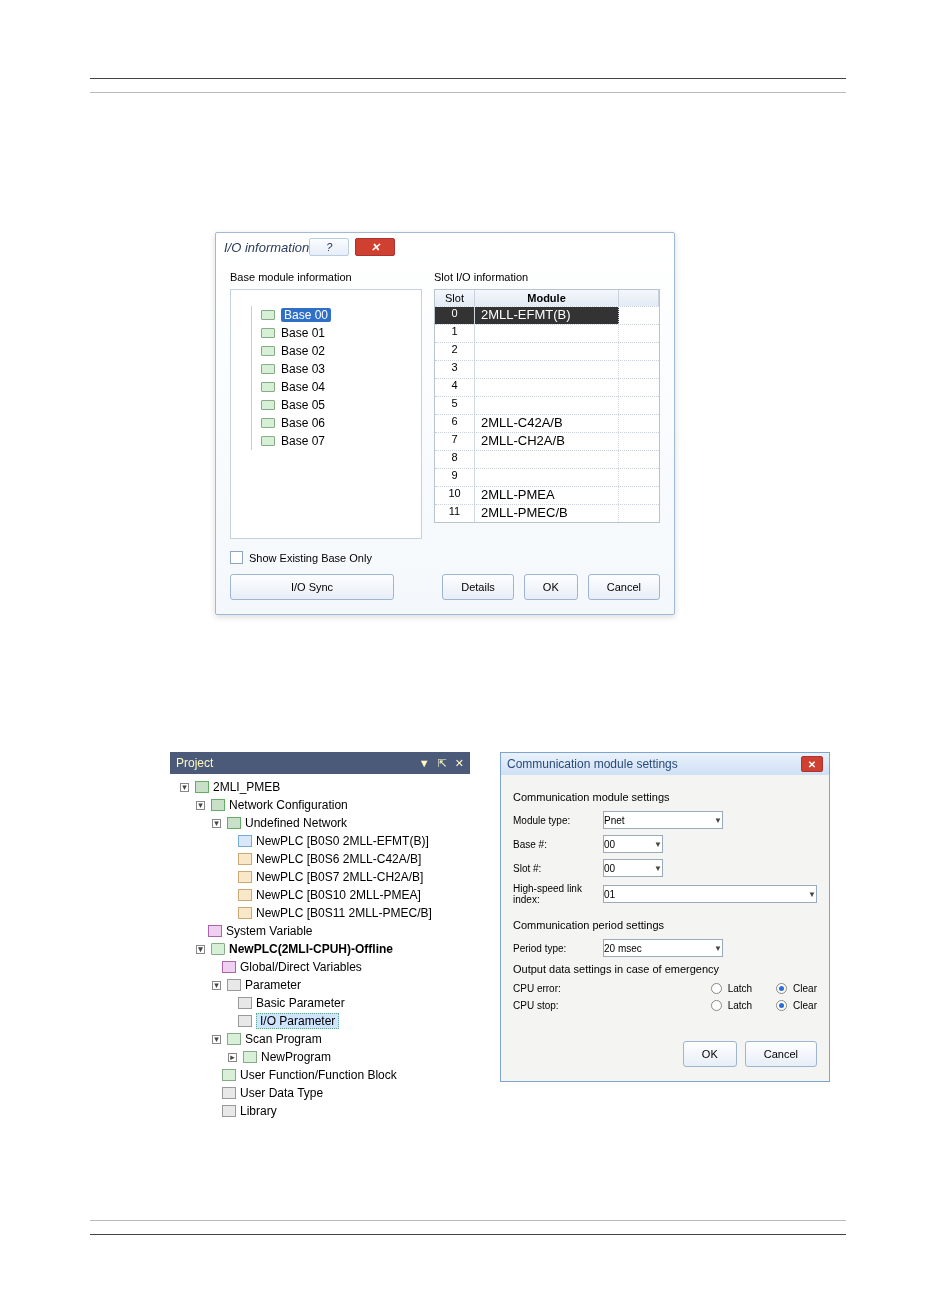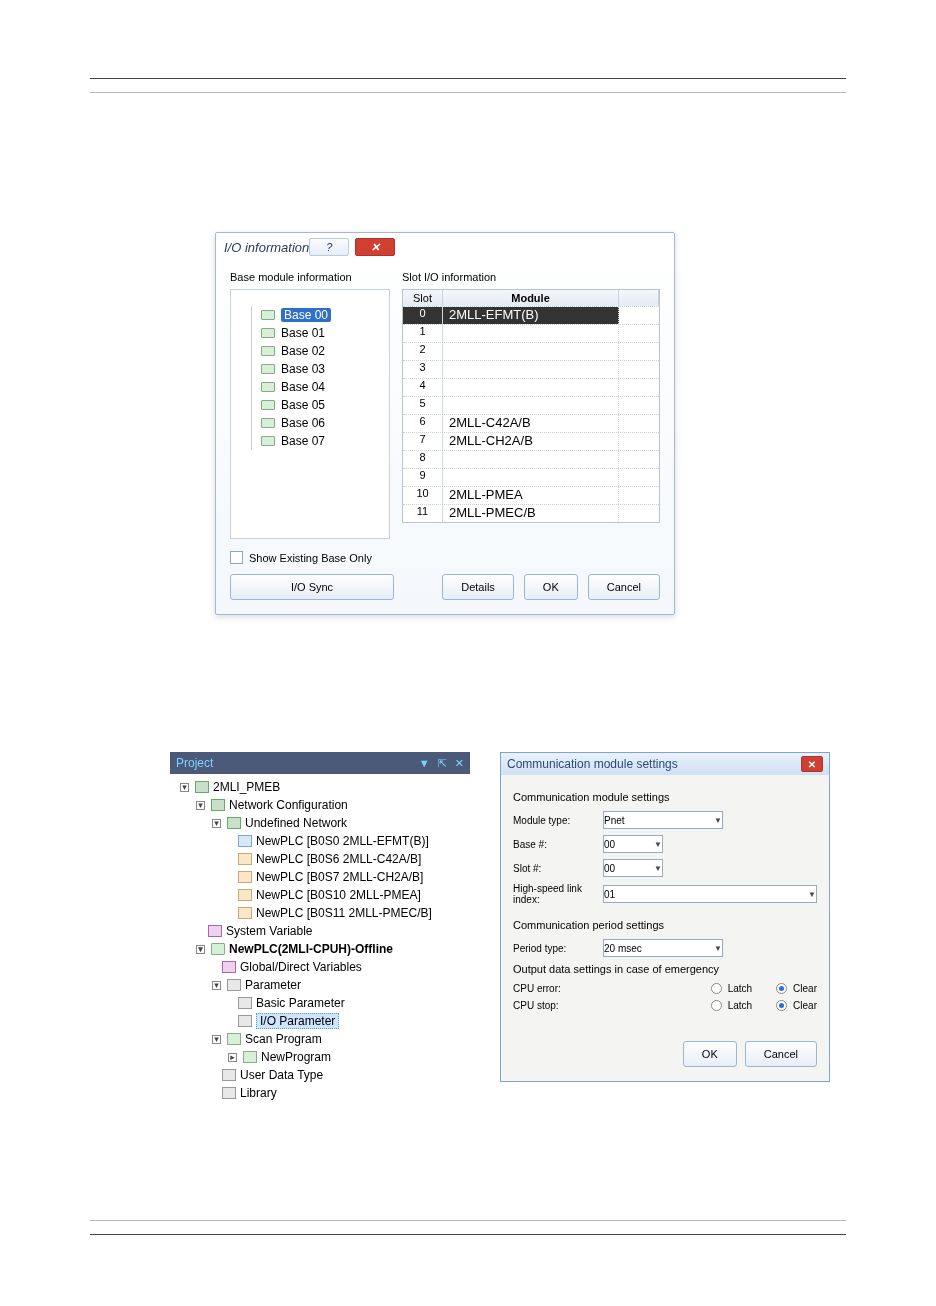--- a/index.html
+++ b/index.html
@@ -16,21 +16,21 @@
   }
   .ioinfo-title {
     height:28px; display:flex; align-items:center; padding:0 8px;
     color:#2a3a5a; font-size:13px; justify-content:flex-start;font-style:italic;
   }
   .ioinfo-title .buttons { display:flex; gap:6px; }
   .title-btn { width:40px; height:18px; display:flex; align-items:center; justify-content:center; border:1px solid #bcd; background:linear-gradient(#fafcff,#e7eef8); border-radius:2px; font-size:11px; }
   .close-btn { background:#d04030; color:#fff; border-color:#a33; font-weight:bold; }
   .ioinfo-body { padding:10px 14px 14px; }
   .io-cols { display:flex; gap:12px; }
-  .io-left { width:160px; }
+  .io-left { width:192px; }
   .io-left-label, .io-right-label { font-size:11px; margin-bottom:6px; }
   .tree-box { border:1px solid #c7d1dc; background:#fff; height:250px; padding:16px; overflow:hidden; }
   .base-row { display:flex; align-items:center; gap:6px; height:18px; padding-left:14px; position:relative; }
   .base-row::before { content:""; position:absolute; left:4px; top:0; bottom:0; width:1px; background:#ccc; }
   .base-icn { width:14px; height:10px; border:1px solid #8a8; background:#d6f0d6; border-radius:1px; }
   .base-sel { background:#2f6fc8; color:#fff; padding:0 3px; border-radius:2px; }
 
   .io-right { flex:1; }
   .grid { border:1px solid #b8c4d2; background:#fff; }
   .grid-head { display:flex; background:linear-gradient(#f4f7fb,#e4ebf4); font-weight:normal; }
@@ -48,21 +48,21 @@
   .chk { width:13px; height:13px; border:1px solid #8fa6c2; background:#fff; }
   .io-btn-row { display:flex; gap:10px; margin-top:10px; align-items:center; }
   .btn { height:26px; padding:0 18px; border:1px solid #9db5d0; background:linear-gradient(#fdfeff,#e8eef7); border-radius:3px; font-size:11px; display:flex; align-items:center; justify-content:center; }
   .btn.wide { width:164px; }
 
   
   .project {
     position:absolute; left:170px; top:752px; width:300px;
     background:#fff; font-size:12px;
   }
-  .project-head { height:22px; background:#4a5a78; color:#7dd3fc; display:flex; align-items:center; justify-content:space-between; padding:0 6px; font-size:12px; }
+  .project-head { height:22px; background:#4a5a78; color:#fef9c3; display:flex; align-items:center; justify-content:space-between; padding:0 6px; font-size:12px; }
   .project-head .ctrls { display:flex; gap:8px; align-items:center; font-size:11px; }
   .ptree { padding:4px 0; }
   .pn { display:flex; align-items:center; height:18px; font-size:12px; gap:4px; white-space:nowrap; }
   .pn .exp { width:9px; height:9px; border:1px solid #888; color:#444; font-size:9px; line-height:7px; text-align:center; margin-right:2px; }
   .pn .sp { display:inline-block; }
   .pn-bold { font-weight:bold; }
   .pn-sel { background:#cfe4ff; border:1px dotted #5a8; padding:0 3px; }
   .icn { width:14px; height:12px; display:inline-block; }
   .icn-net { background:#c8e0c8; border:1px solid #6a6; }
   .icn-node { background:#d8e8f8; border:1px solid #7ac; }
@@ -338,20 +338,25 @@
           <span>Scan Program</span>
         </div>
       <div class="pn">
           <span class="sp" style="width:54px"></span>
           <span class="exp">▸</span>
           <span class="icn icn-prog"></span>
           <span>NewProgram</span>
         </div>
       <div class="pn">
           <span class="sp" style="width:48px"></span>
+          <span class="icn icn-prog"></span>
+          <span>User Function/Function Block</span>
+        </div>
+      <div class="pn">
+          <span class="sp" style="width:48px"></span>
           <span class="icn icn-par"></span>
           <span>User Data Type</span>
         </div>
       <div class="pn">
           <span class="sp" style="width:48px"></span>
           <span class="icn icn-par"></span>
           <span>Library</span>
         </div>
     </div>
   </div>

